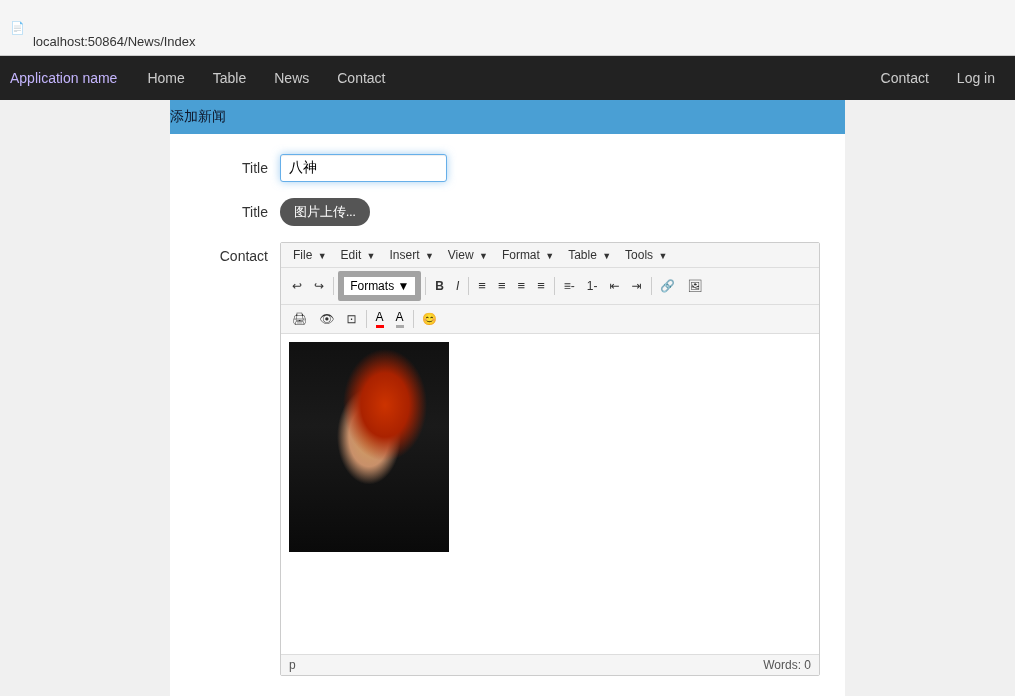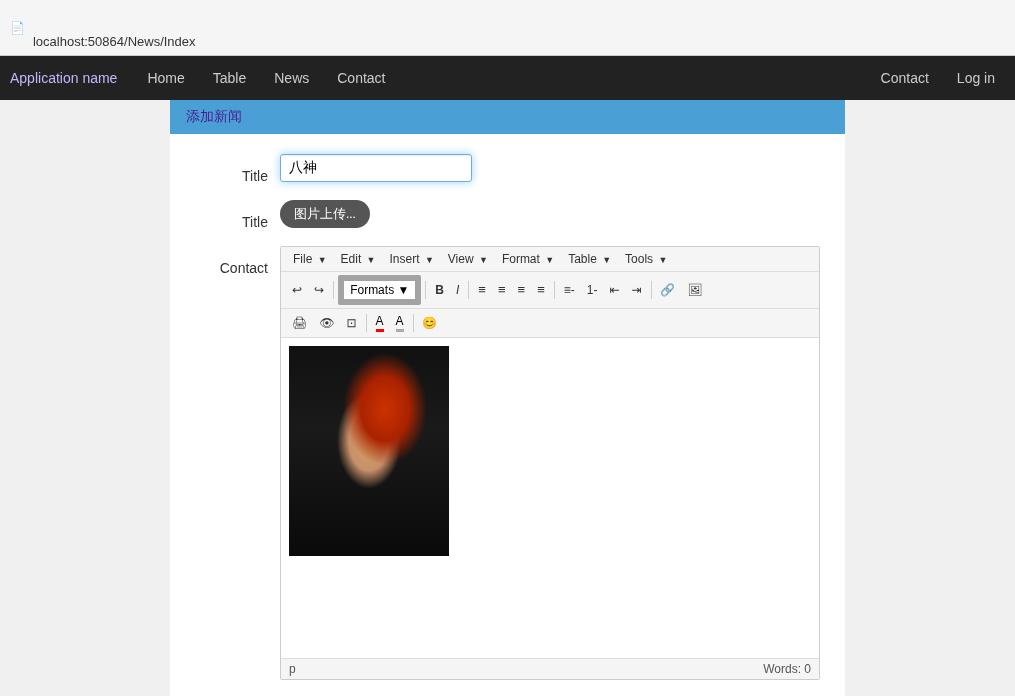--- a/index.html
+++ b/index.html
@@ -60,52 +60,51 @@
     .page-wrapper {
       background: white;
       min-height: 620px;
       margin: 0 170px;
       padding-bottom: 30px;
     }
 
     
     .page-header {
       background: #4a9fd4;
-      color: #4c1d95;
-      padding: 8px 16px;
+      color: #0f172a;
+      padding: 8px 0;
       font-size: 14px;
     }
 
     
     .form-area {
       padding: 20px 30px;
     }
     .form-row {
       display: flex;
       align-items: flex-start;
       margin-bottom: 16px;
     }
     .form-row label {
       width: 80px;
       text-align: right;
       padding-right: 12px;
       padding-top: 6px;
       font-size: 14px;
       color: #333;
       flex-shrink: 0;
-      margin-top: 8px;
     }
     .form-row .field-content {
       flex: 1;
     }
     .title-input {
       border: 1px solid #66afe9;
       border-radius: 3px;
       padding: 5px 8px;
-      width: 192px;
+      width: 167px;
       font-size: 14px;
       outline: none;
       box-shadow: inset 0 1px 1px rgba(0,0,0,.075), 0 0 8px rgba(102,175,233,.6);
     }
 
     
     .upload-btn {
       background: #555;
       color: white;
       border: none;

